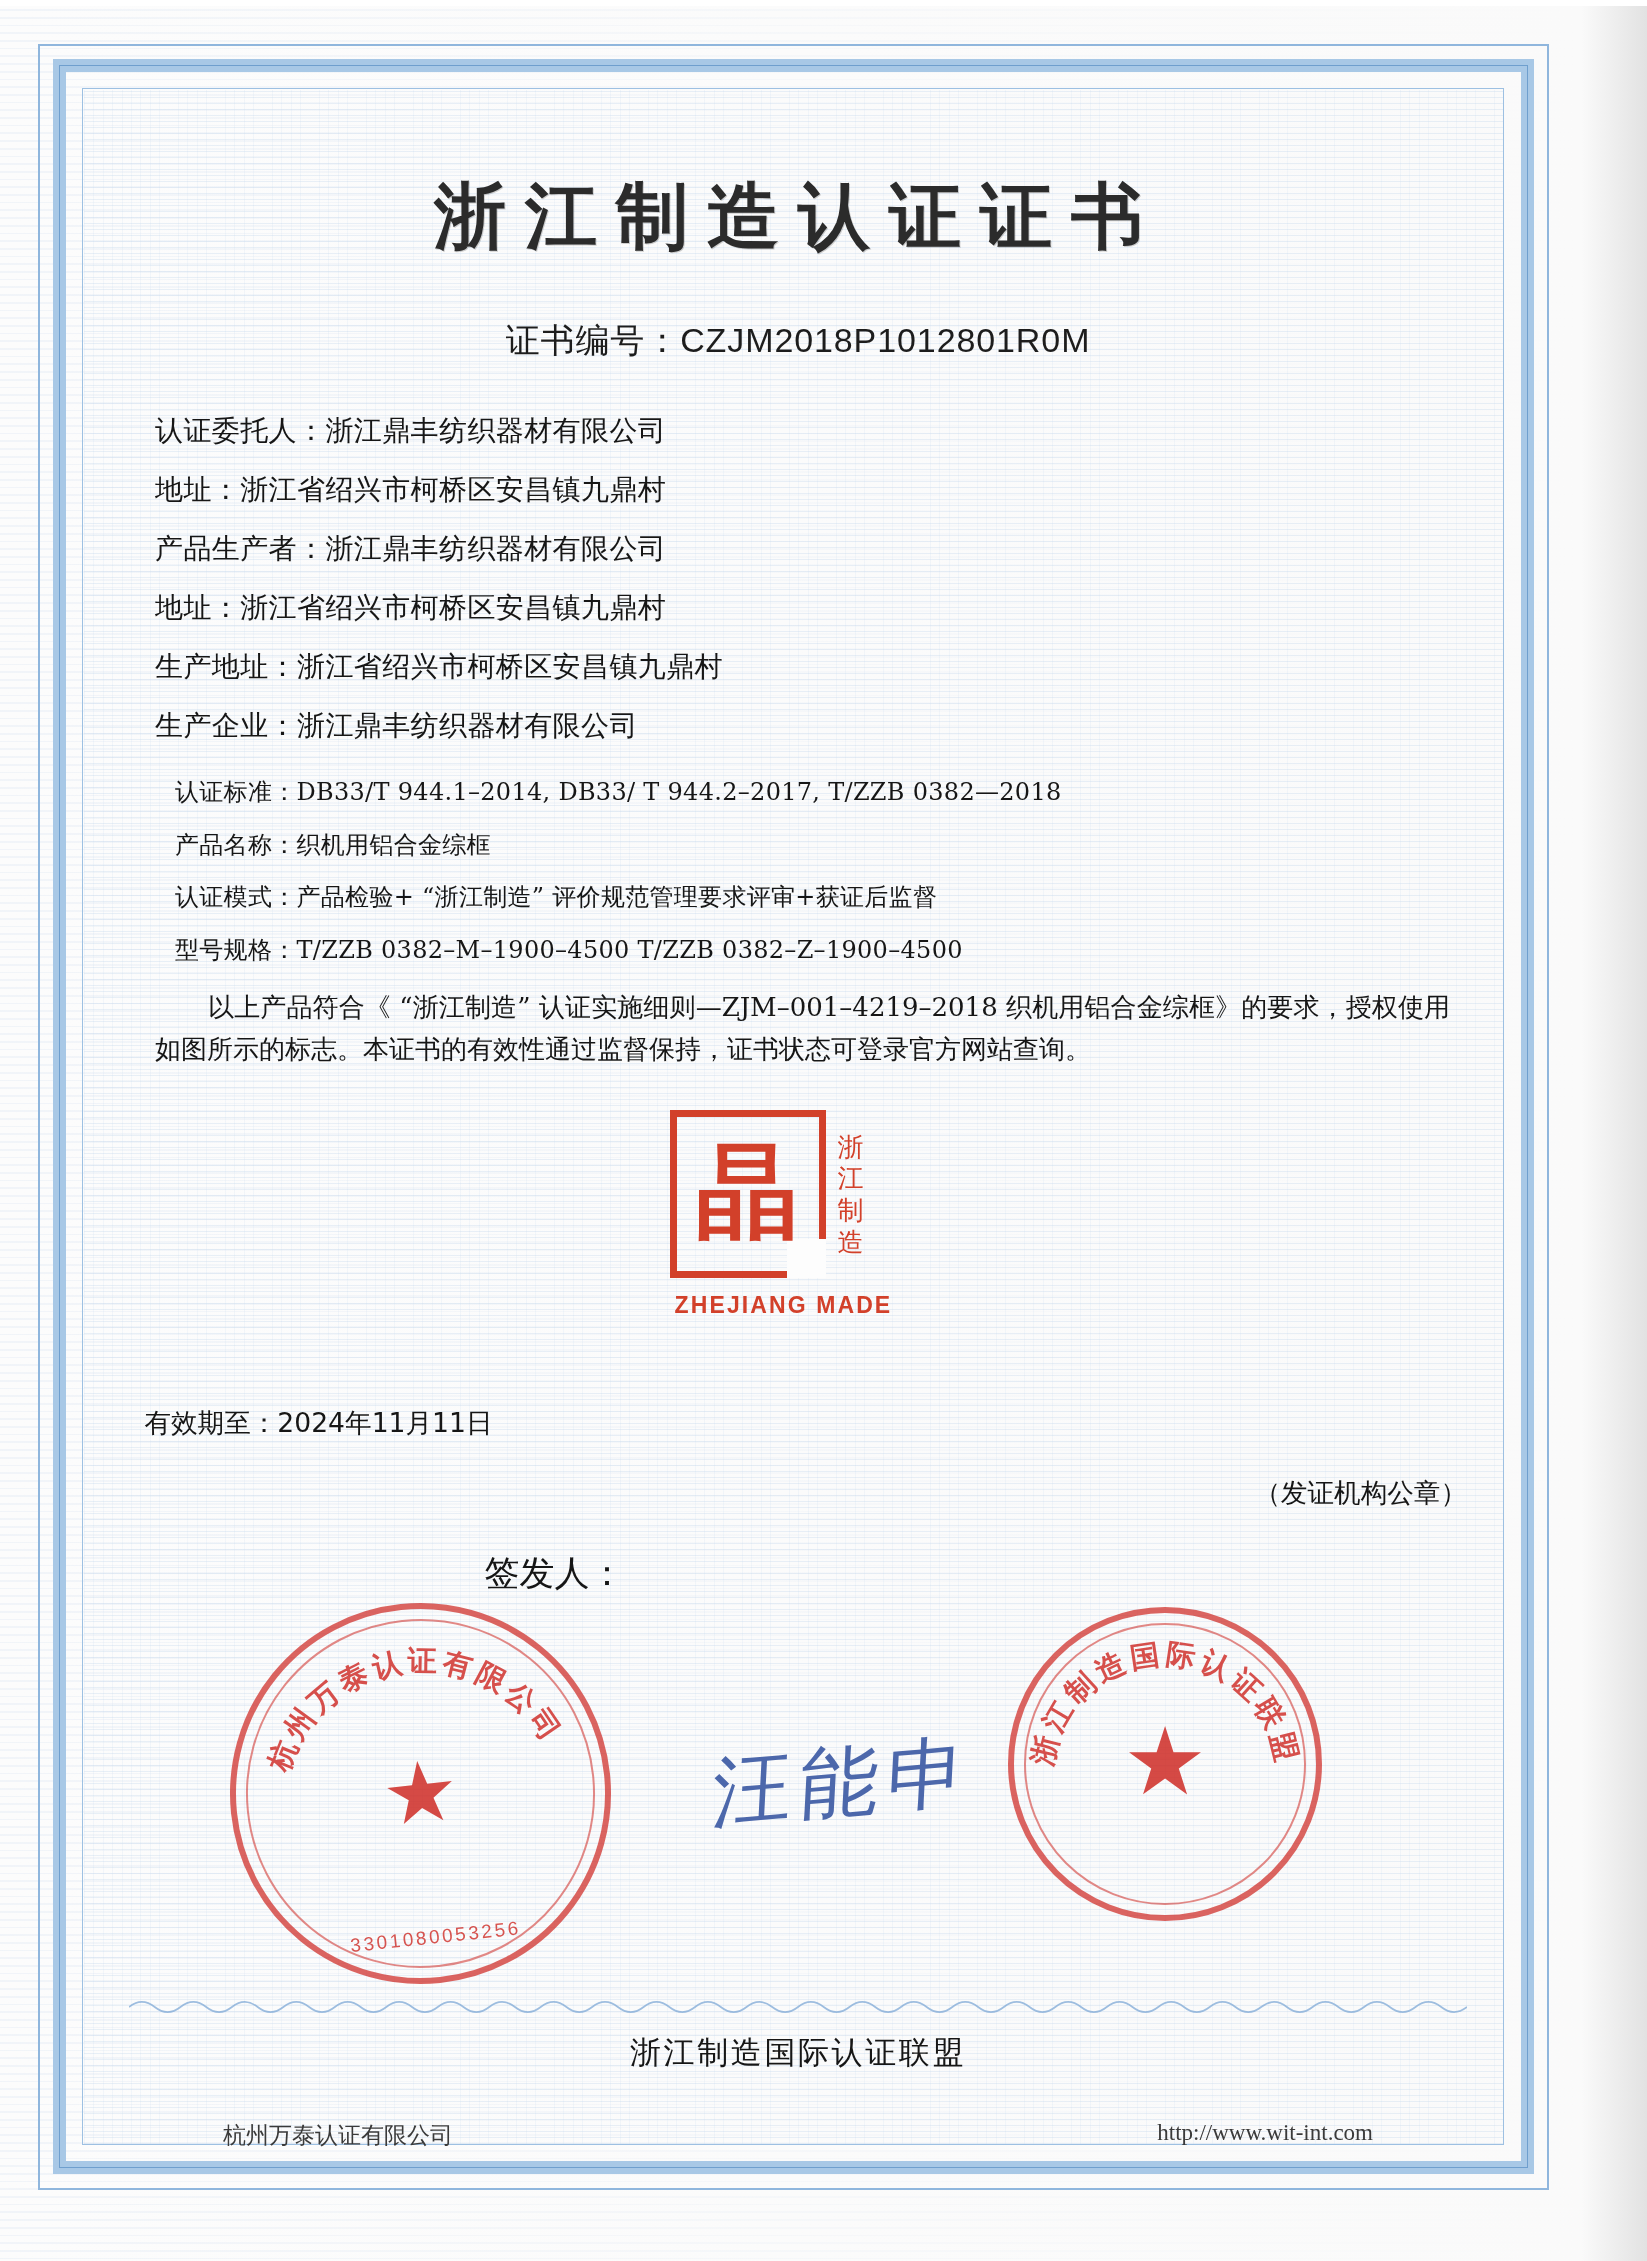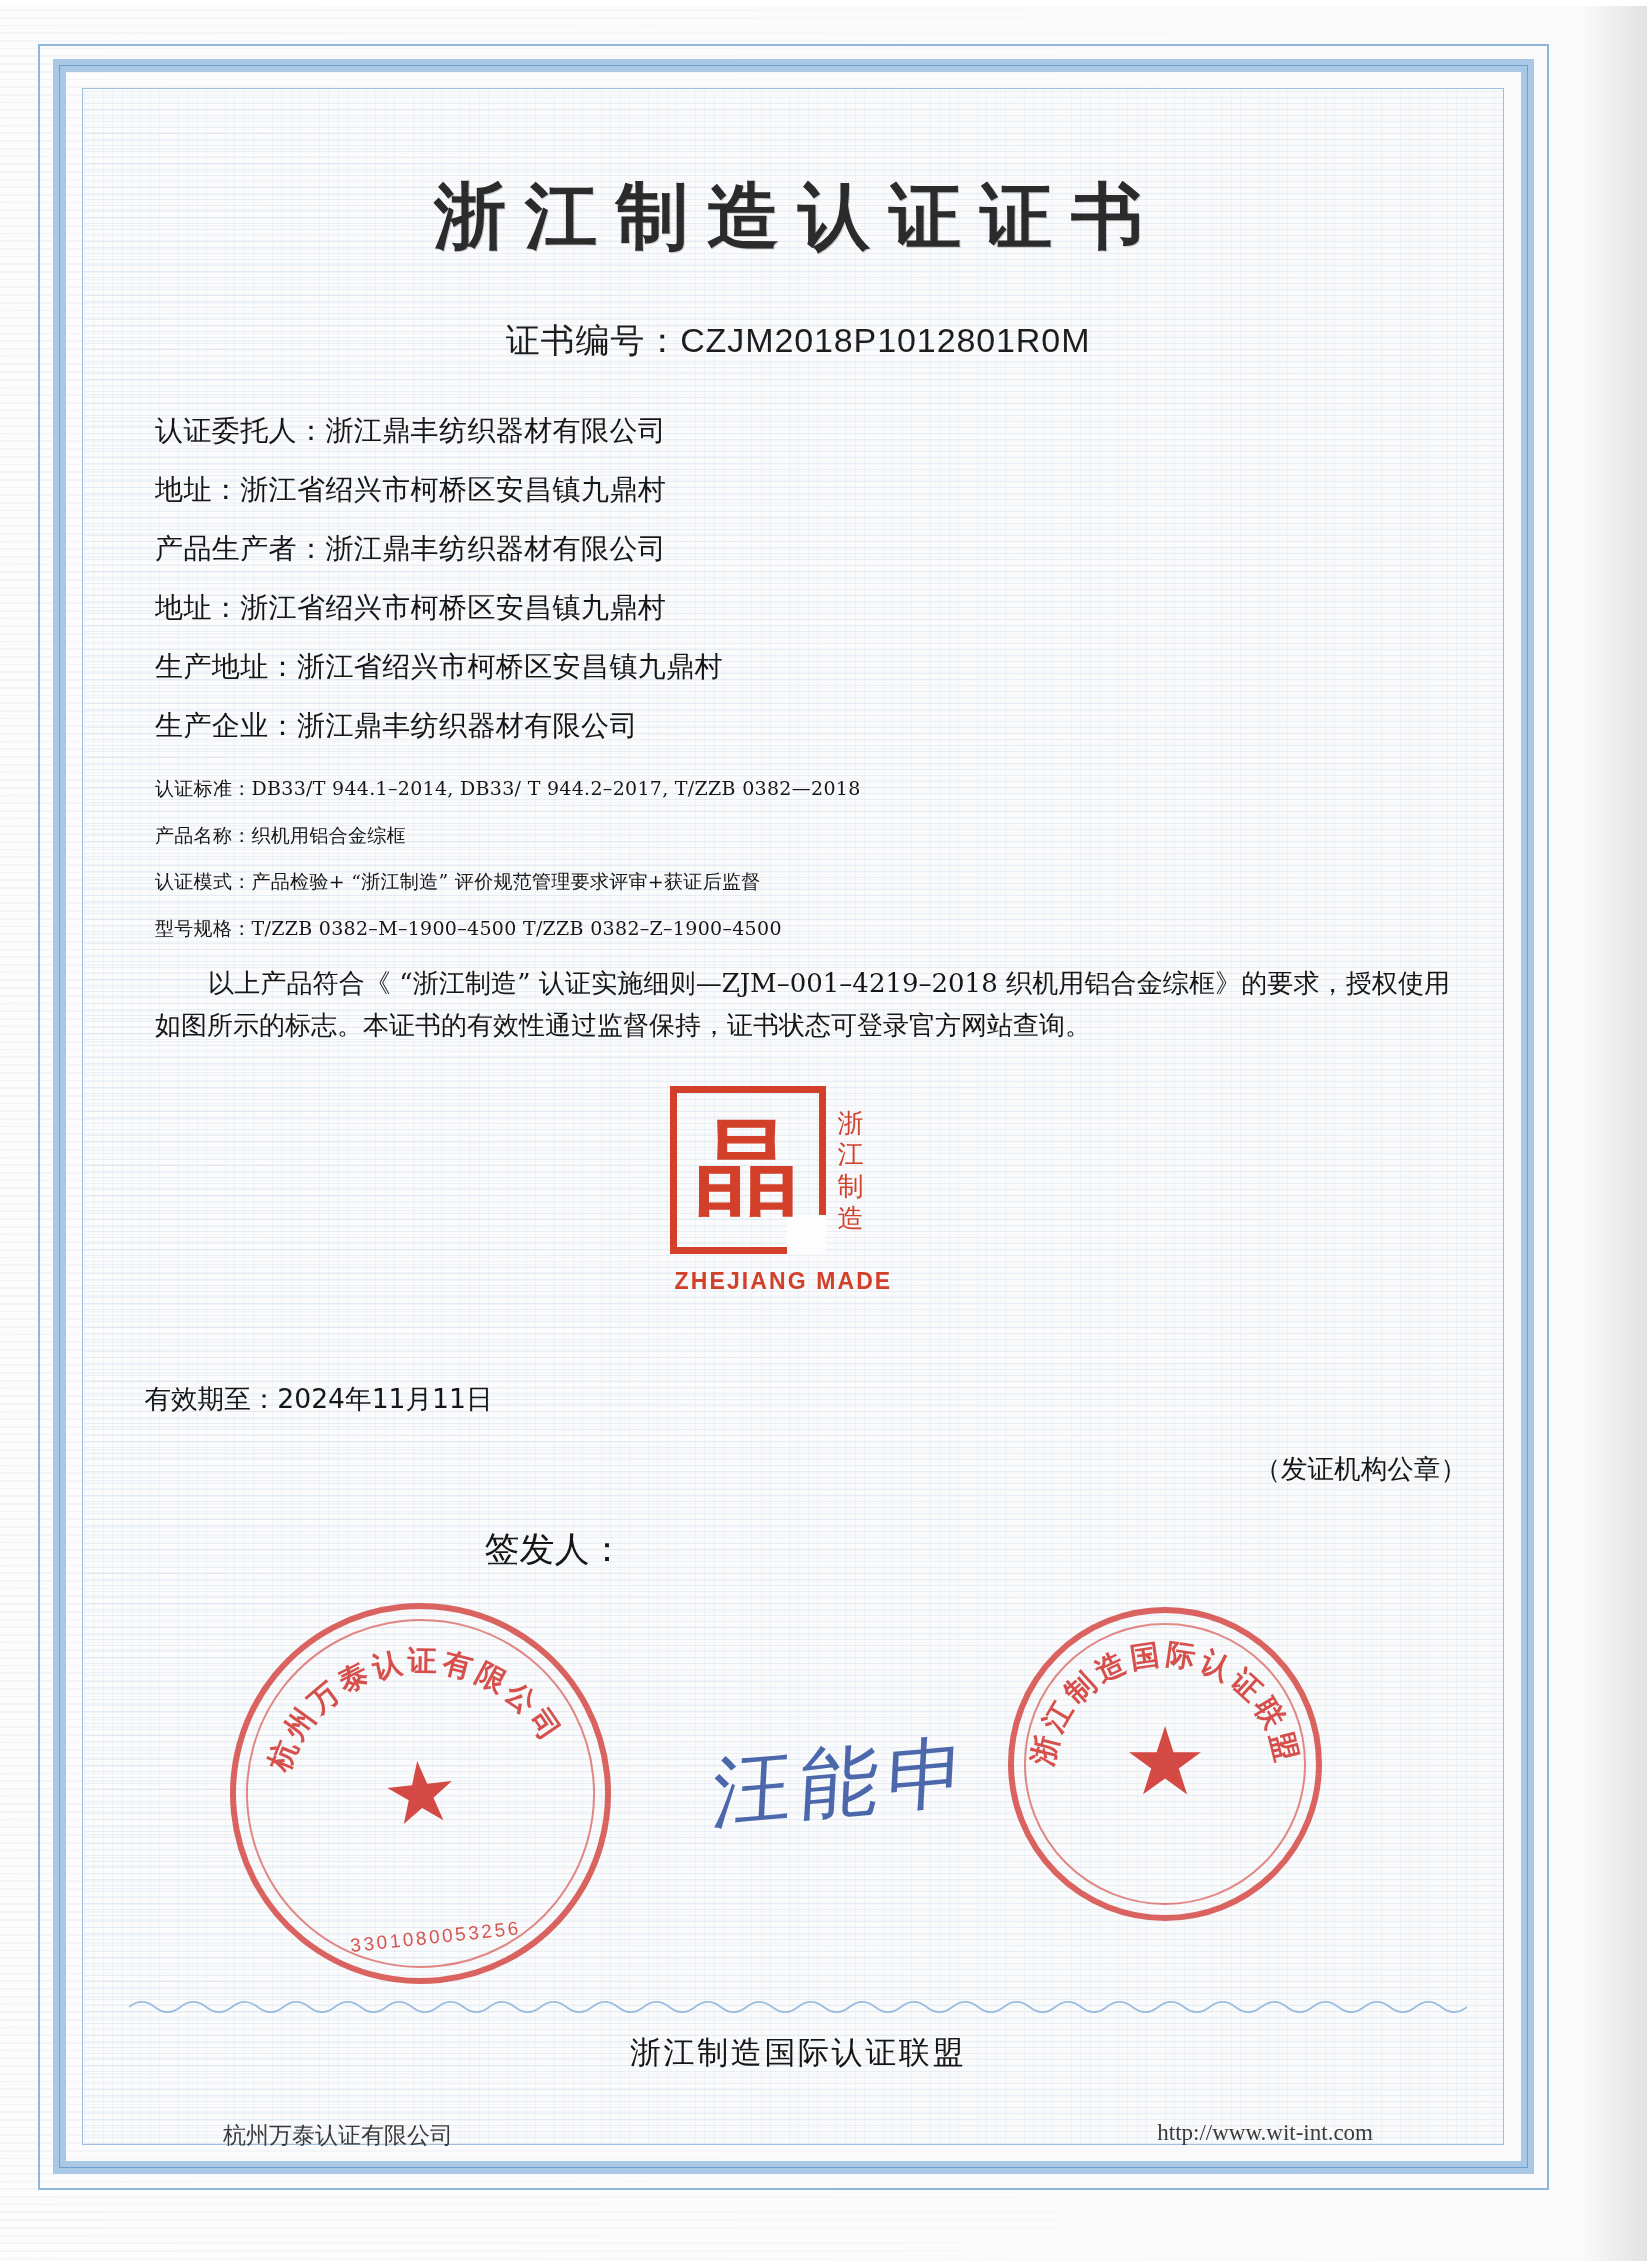--- a/index.html
+++ b/index.html
@@ -90,25 +90,26 @@
     margin-bottom:31px;
     font-family:"DejaVu Sans", sans-serif;
     letter-spacing:0.4px;
   }
 
   .spec-block{
     margin-top:36px;
     padding-left:26px;
   }
   .spec-row{
-    font-size:19px;
+    font-size:24px;
     color:#161616;
     margin-bottom:20.6px;
     font-family:"DejaVu Serif", serif;
     letter-spacing:0.3px;
+    margin-left:20px;
   }
   .spec-row .k{font-family:"DejaVu Sans", sans-serif;}
 
   .statement{
     margin-top:18px;
     padding-left:26px;
     padding-right:17px;
     font-size:26px;
     line-height:1.62;
     color:#161616;

